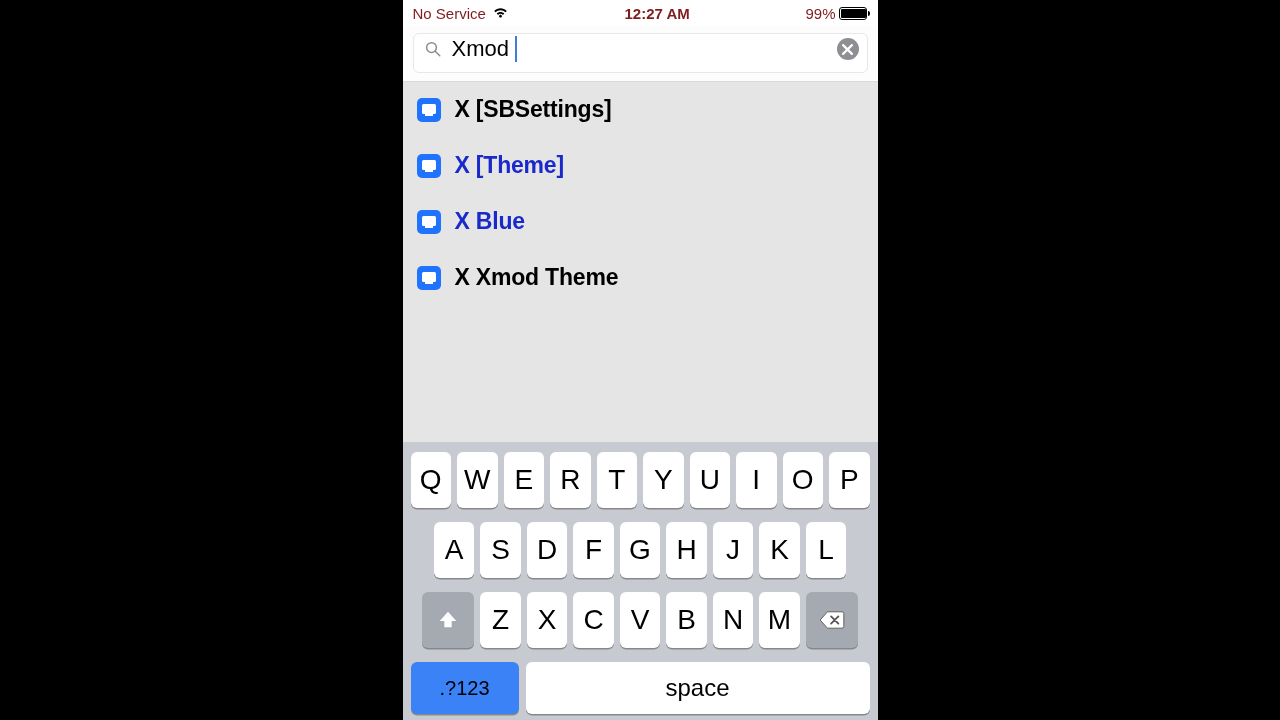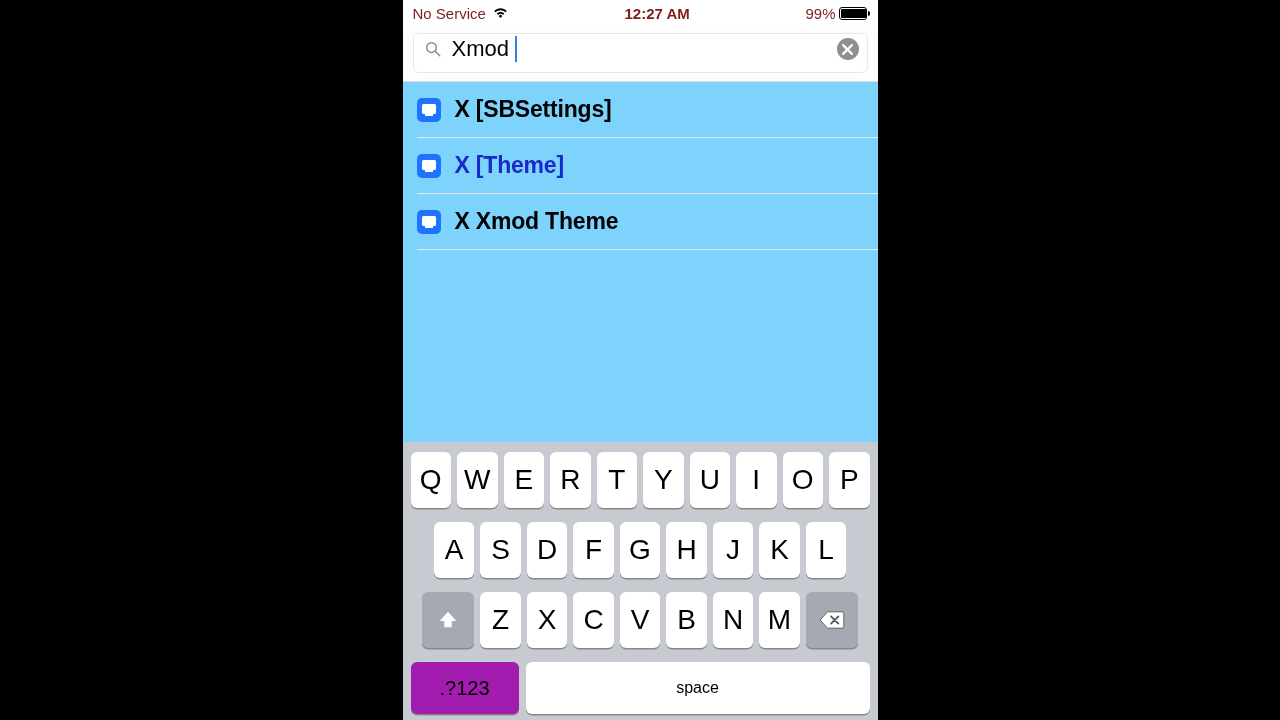--- a/index.html
+++ b/index.html
@@ -95,21 +95,21 @@
     width: 2px; height: 26px;
     background: #3b7ee0;
     animation: blink 1s steps(1) infinite;
   }
   @keyframes blink { 50% { opacity: 0; } }
   .input-wrap { position: relative; flex:1; display:flex; align-items:center; }
   
   .results {
     flex: 1;
     overflow: hidden;
-    background: #7dd3fc;
+    background: #e5e5e5;
   }
   .row {
     display: flex;
     align-items: center;
     gap: 14px;
     height: 56px;
     border-bottom: 1px solid #e6e6e6;
     margin-left: 14px;
     padding-right: 14px;
     cursor: pointer;
@@ -158,28 +158,28 @@
   .key.letter { width: 40.5px; }
   .key.fn {
     background: #a5aab2;
     width: 52px;
   }
   .key.shift svg { width: 22px; height: 22px; fill: #fff; }
   .key.backspace { background:#a5aab2; width:52px; }
   .key.backspace svg { width: 28px; height: 20px; }
   .krow.bottom .key { height: 52px; }
   .key.numswitch {
-    background: #a21caf;
+    background: #3b82f6;
     width: 108px;
     font-size: 20px;
   }
   .key.space {
     background: #fff;
     flex: 1;
-    font-size: 16px;
+    font-size: 24px;
   }
   .key.search {
     background: #1784ff;
     color: #fff;
     width: 108px;
     font-size: 22px;
   }
   .krow.bottom { gap: 7px; padding: 0 3px; margin-top: 2px;}
   .krow.r3 { gap: 6px; }
 </style>
@@ -237,20 +237,29 @@
       <span class="label">X [SBSettings]</span>
     </div>
     <div class="row visited">
       <span class="pkg-icon">
           <svg viewBox="0 0 16 14">
             <rect x="1" y="1" width="14" height="10" rx="1.5" fill="#fff"></rect>
             <rect x="4" y="11" width="8" height="2" fill="#fff"></rect>
           </svg>
         </span>
       <span class="label">X [Theme]</span>
+    </div>
+    <div class="row visited">
+      <span class="pkg-icon">
+          <svg viewBox="0 0 16 14">
+            <rect x="1" y="1" width="14" height="10" rx="1.5" fill="#fff"></rect>
+            <rect x="4" y="11" width="8" height="2" fill="#fff"></rect>
+          </svg>
+        </span>
+      <span class="label">X Blue</span>
     </div>
     <div class="row">
       <span class="pkg-icon">
           <svg viewBox="0 0 16 14">
             <rect x="1" y="1" width="14" height="10" rx="1.5" fill="#fff"></rect>
             <rect x="4" y="11" width="8" height="2" fill="#fff"></rect>
           </svg>
         </span>
       <span class="label">X Xmod Theme</span>
     </div>

